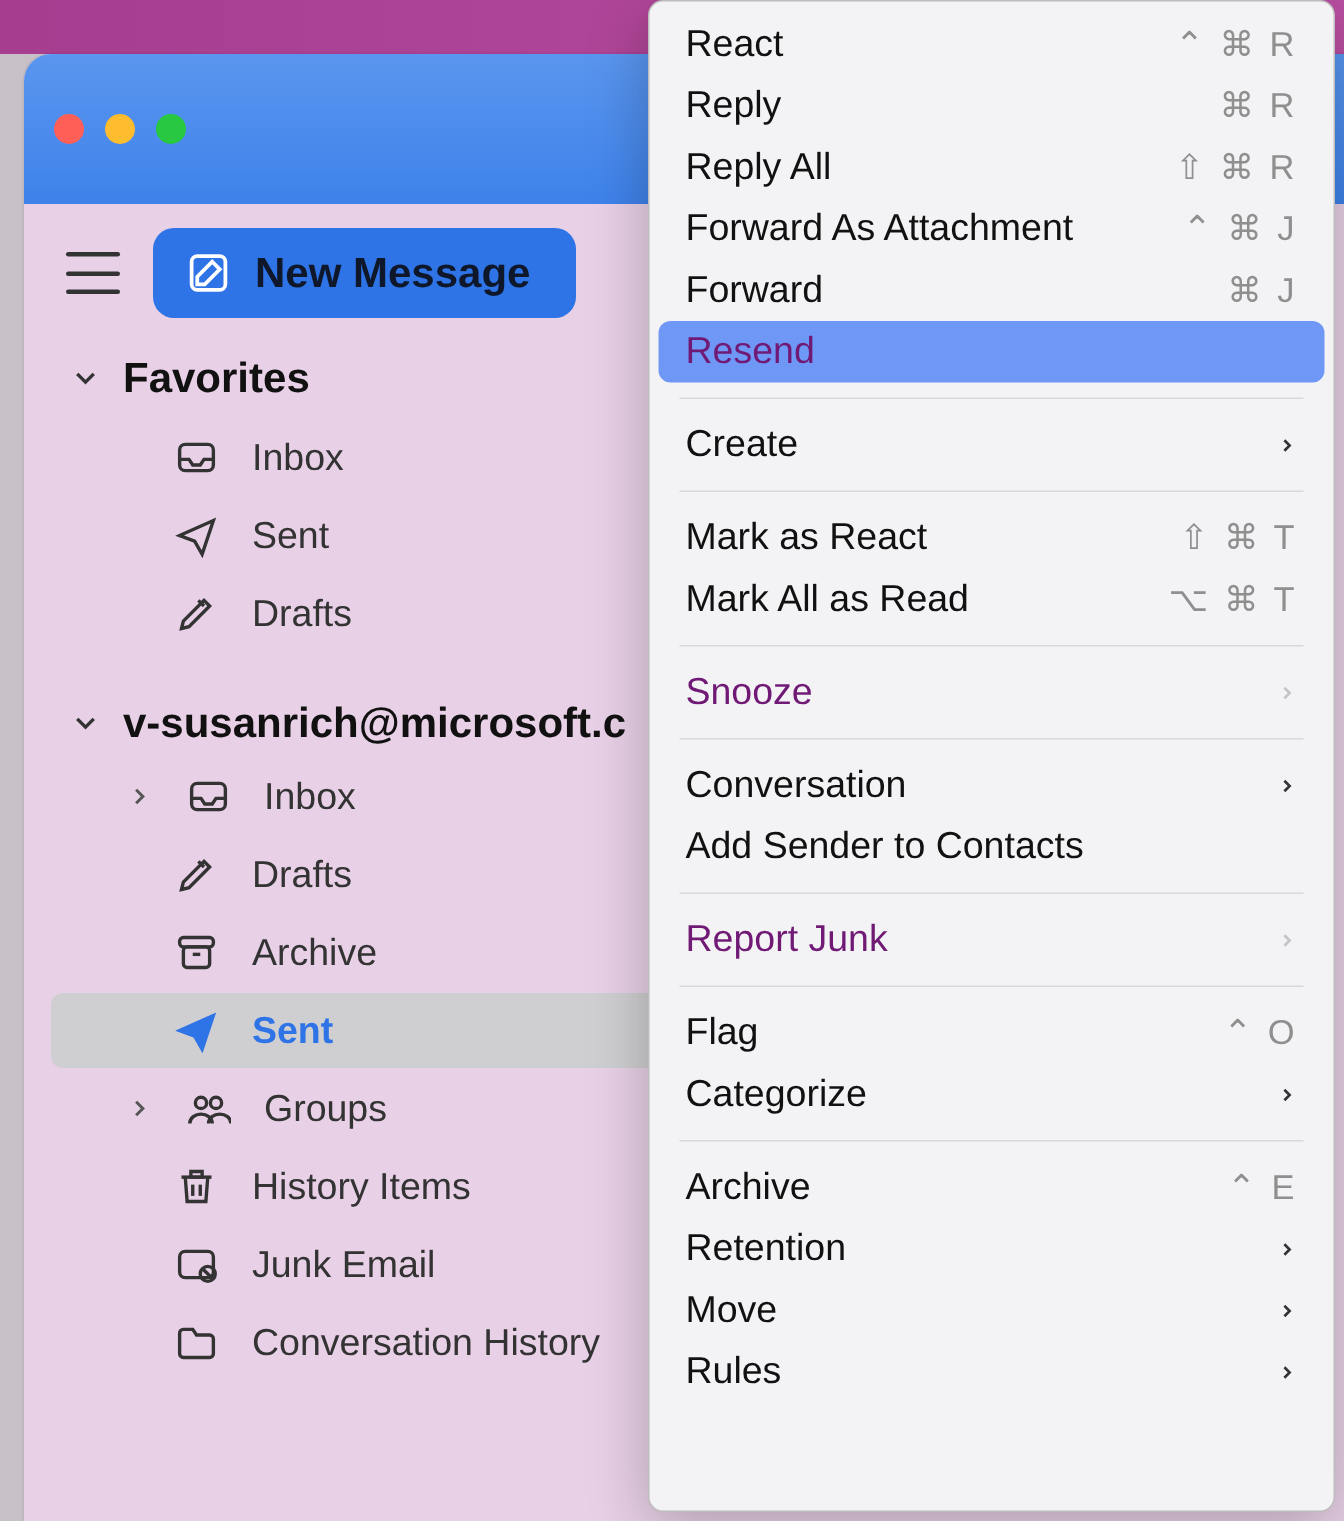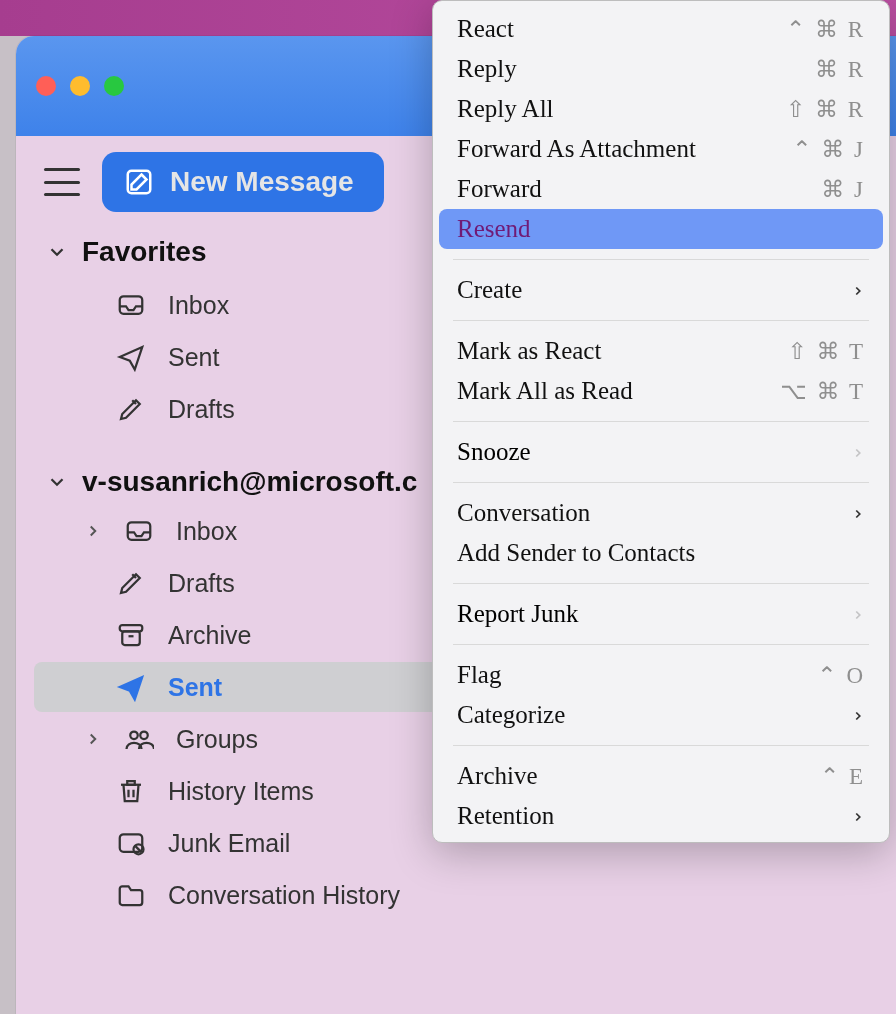--- a/index.html
+++ b/index.html
@@ -37,21 +37,21 @@
   .dot.red{background:#ff5f57}
   .dot.yellow{background:#febc2e}
   .dot.green{background:#28c840}
   .toolbar{
     display:flex;align-items:center;gap:22px;
     padding:16px 20px 10px 28px;
   }
   .hamburger{width:36px;height:28px;display:flex;flex-direction:column;justify-content:space-between}
   .hamburger span{display:block;height:3px;background:#333;border-radius:2px}
   .new-btn{
-    background:var(--blue);color:#e5e5e5;border:none;border-radius:14px;
+    background:var(--blue);color:#0f172a;border:none;border-radius:14px;
     font-size:28px;font-weight:600;display:flex;align-items:center;gap:16px;
     padding:14px 30px 14px 22px;
   }
   .new-btn svg{width:30px;height:30px;stroke:#fff}
   .section-header{
     display:flex;align-items:center;gap:14px;
     padding:14px 0 10px 30px;font-weight:700;font-size:28px;color:#111;
   }
   .chev{width:22px;height:22px;stroke:#333;stroke-width:2.5;fill:none}
   .folder-list{list-style:none;margin:0;padding:0}
@@ -69,31 +69,31 @@
   .ficon{width:30px;height:30px;stroke:#333;stroke-width:1.8;fill:none;flex:0 0 30px}
   .folder-item.selected .ficon{stroke:var(--blue)}
   .account-header{
     display:flex;align-items:center;gap:14px;
     padding:30px 0 6px 30px;font-weight:700;font-size:28px;color:#111;
     white-space:nowrap;overflow:hidden;
   }
 
   
   .context-menu{
-    position:absolute;left:432px;top:0;width:458px;height:843px;
+    position:absolute;left:432px;top:0;width:458px;height:1008px;
     background:#f3f3f5;border:1px solid #bdbdbd;border-radius:10px;
     box-shadow:0 10px 40px rgba(0,0,0,.25);
-    padding:8px 6px;box-sizing:border-box;overflow:hidden;font-family:Liberation Serif, serif;
+    padding:8px 6px;box-sizing:border-box;overflow:hidden;
   }
   .menu-item{
     display:flex;align-items:center;justify-content:space-between;
     padding:6px 18px;border-radius:8px;font-size:25px;color:#111;
   }
   .menu-item.highlight{background:var(--sel);color:#701a75}
-  .menu-item.disabled{color:#000000}
+  .menu-item.disabled{color:#701a75}
   .menu-item .sc{color:var(--shortcut);font-size:23px;letter-spacing:2px;white-space:nowrap}
   .menu-sep{height:1px;background:var(--divider);margin:10px 14px}
   .sub-arrow{width:14px;height:14px;stroke:#333;stroke-width:3;fill:none}
   .menu-item.disabled .sub-arrow{stroke:#c4c4c6}
 </style>
 </head>
 <body>
 
 <div class="desktop-strip"></div>
 

